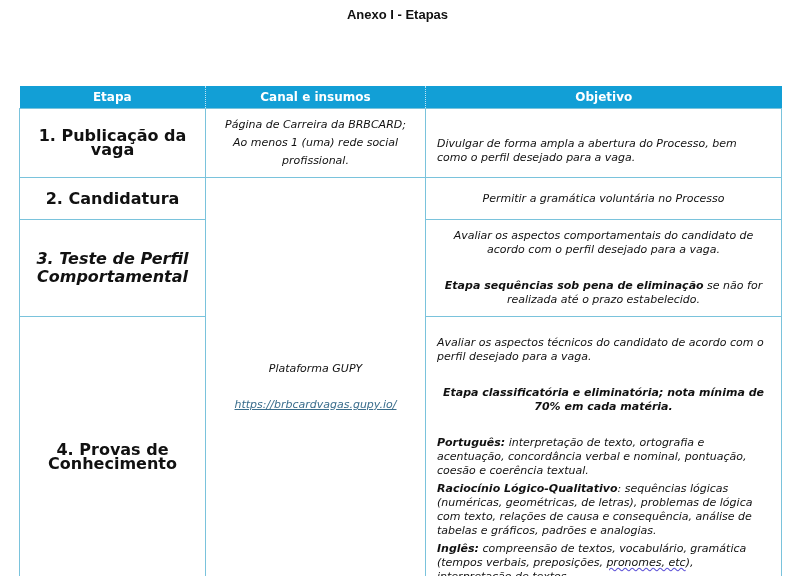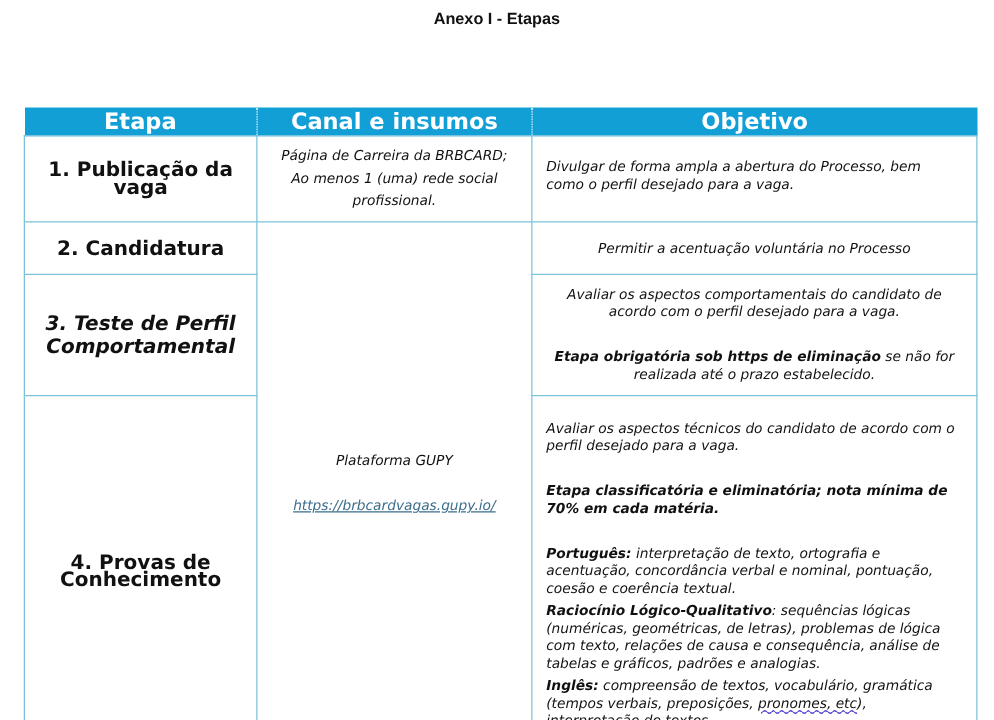--- a/index.html
+++ b/index.html
@@ -1,19 +1,19 @@
 <!DOCTYPE html>
 <html><head>
 <meta charset="utf-8">
 <style>
   html, body { margin:0; padding:0; background:#ffffff; }
   body { width:795px; height:576px; position:relative; font-family:"DejaVu Sans", sans-serif; color:#111; overflow:hidden; }
   .title { position:absolute; top:7px; left:0; width:795px; text-align:center; font-family:"Liberation Sans", sans-serif; font-weight:bold; font-size:13px; }
   table { position:absolute; left:19px; top:86px; width:762px; border-collapse:collapse; table-layout:fixed; }
-  th { background:#129fd6; color:#fff; font-family:"DejaVu Sans", sans-serif; font-weight:bold; font-size:18px; height:22px; padding:0; border-right:1px dotted #bfe6f5; }
+  th { background:#129fd6; color:#fff; font-family:"DejaVu Sans", sans-serif; font-weight:bold; font-size:12px; height:22px; padding:0; border-right:1px dotted #bfe6f5; }
   th:last-child { border-right:none; }
   td { border:1px solid #7ac3dc; font-size:11px; line-height:14px; padding:0 7px; vertical-align:middle; }
   td.etapa { text-align:center; font-weight:bold; font-size:16px; }
   td.canal { text-align:center; }
   td.obj { text-align:left; }
   td.obj.center { text-align:center; }
   p { margin:4px;font-style:italic; }
   .gap { height:14px; }
   a { color:#3a6d8c; text-decoration:underline; }
   .b { font-weight:bold; }
@@ -38,52 +38,52 @@
     </tr>
   </thead>
   <tbody>
     <tr style="height:69px">
       <td class="etapa">1. Publicação da vaga</td>
       <td class="canal">
         <p>Página de Carreira da BRBCARD;</p>
         <p>Ao menos 1 (uma) rede social</p>
         <p>profissional.</p>
       </td>
-      <td class="obj" style="vertical-align:top; padding-top:14px;">
+      <td class="obj" style="vertical-align:top; padding-top:24px;">
         <p>Divulgar de forma ampla a abertura do Processo, bem como o perfil desejado para a vaga.</p>
       </td>
     </tr>
     <tr style="height:42px">
       <td class="etapa">2. Candidatura</td>
       <td class="canal" rowspan="3">
         <p>Plataforma GUPY</p>
         <div class="gap"></div>
         <p><a>https://brbcardvagas.gupy.io/</a></p>
       </td>
       <td class="obj center">
-        <p>Permitir a acentuação voluntária no Processo</p>
+        <p>Permitir a gramática voluntária no Processo</p>
       </td>
     </tr>
     <tr style="height:97px">
       <td class="etapa">
         <p>3. Teste de Perfil</p>
         <p>Comportamental</p>
       </td>
       <td class="obj center">
         <p>Avaliar os aspectos comportamentais do candidato de acordo com o perfil desejado para a vaga.</p>
         <div class="gap"></div>
-        <p><span class="b">Etapa obrigatória sob https de eliminação</span><span> se não for realizada até o prazo estabelecido.</span></p>
+        <p><span class="b">Etapa sequências sob pena de eliminação</span><span> se não for realizada até o prazo estabelecido.</span></p>
       </td>
     </tr>
     <tr style="height:247px">
       <td class="etapa">4. Provas de Conhecimento</td>
       <td class="obj" style="vertical-align:top; padding-top:15px; padding-bottom:8px;">
         <p style="text-align:left">Avaliar os aspectos técnicos do candidato de acordo com o perfil desejado para a vaga.</p>
         <div class="gap"></div>
-        <p style="text-align:left" class="b">Etapa classificatória e eliminatória; nota mínima de 70% em cada matéria.</p>
+        <p style="text-align:center" class="b">Etapa classificatória e eliminatória; nota mínima de 70% em cada matéria.</p>
         <div class="gap"></div>
         <p><span class="b">Português:</span><span> interpretação de texto, ortografia e acentuação, concordância verbal e nominal, pontuação, coesão e coerência textual.</span></p>
         <p><span class="b">Raciocínio Lógico-Qualitativo</span><span>: sequências lógicas (numéricas, geométricas, de letras), problemas de lógica com texto, relações de causa e consequência, análise de tabelas e gráficos, padrões e analogias.</span></p>
         <p><span class="b">Inglês:</span><span> compreensão de textos, vocabulário, gramática (tempos verbais, preposições, </span><span class="squig">pronomes, etc</span><span>), interpretação de textos.</span></p>
       </td>
     </tr>
   </tbody>
 </table>
 
 </body></html>

